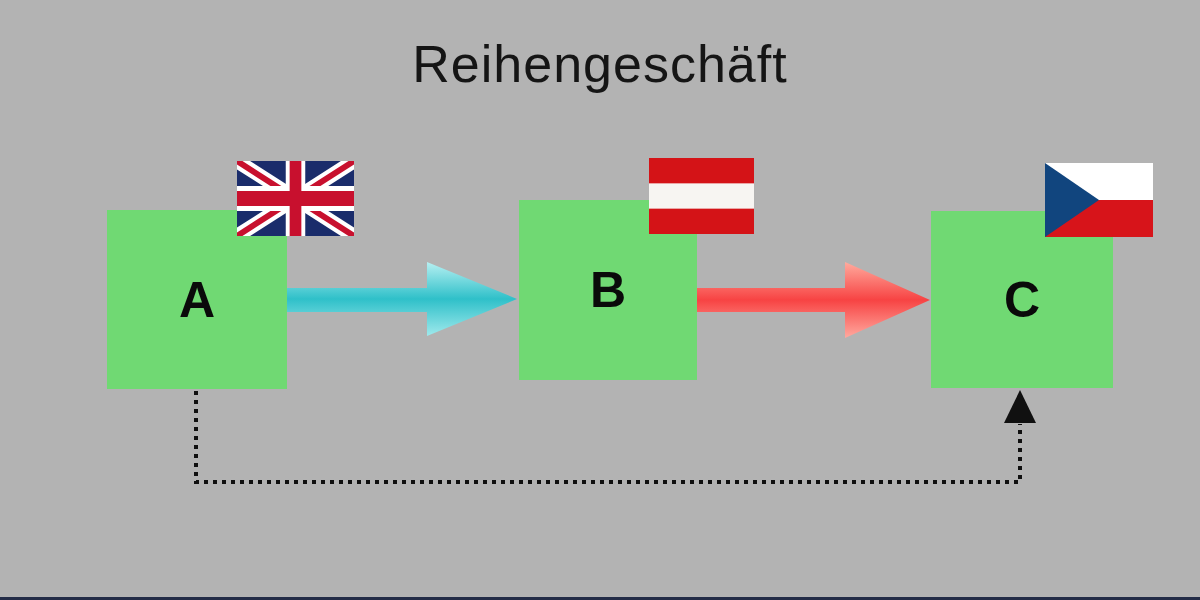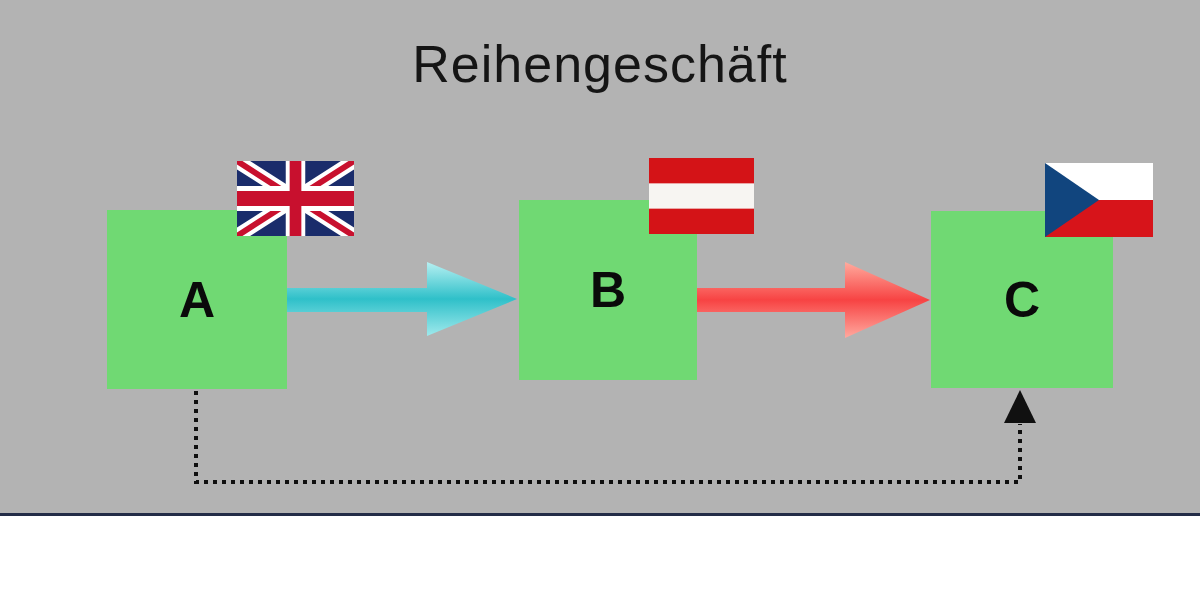--- a/index.html
+++ b/index.html
@@ -1,18 +1,18 @@
 <!DOCTYPE html>
 <html><head>
 <meta charset="utf-8">
 <style>
   html,body{margin:0;padding:0;}
   #canvas{
     position:relative;
-    width:1200px;height:516px;
+    width:1200px;height:600px;
     overflow:hidden;
     font-family:"Liberation Sans", sans-serif;
   }
   .title{
     position:absolute;top:34px;left:0;width:1200px;
     text-align:center;
     font-size:52px;font-weight:500;color:#151515;
     letter-spacing:1px;
   }
   .box{

